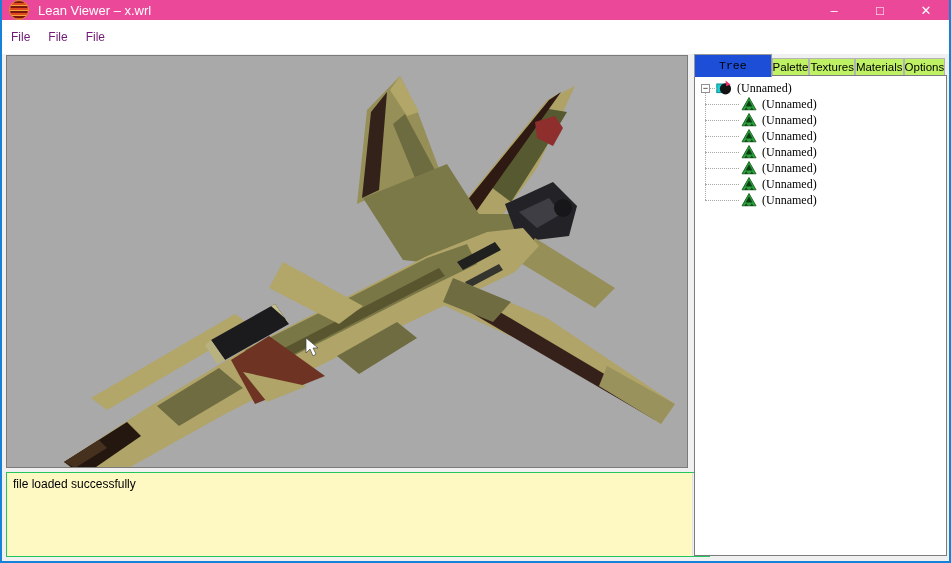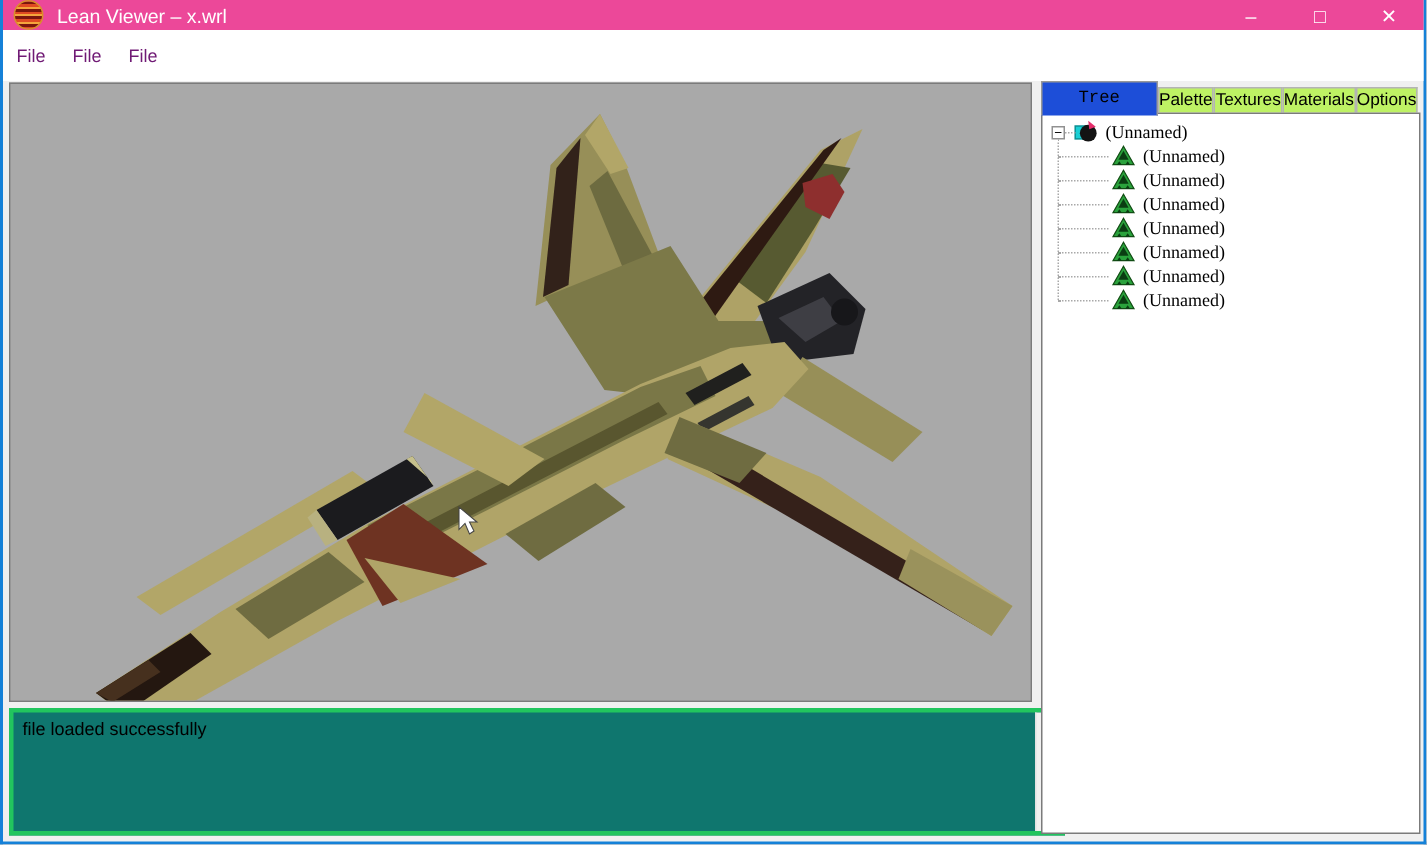--- a/index.html
+++ b/index.html
@@ -23,21 +23,21 @@
   .menubar { height:34px; background:#fff; display:flex; align-items:center; font-size:12px; color:#701a75; }
   .menu-item { padding:3px 9px; cursor:default; }
 
   
   .viewport { position:absolute; left:4px; top:55px; width:682px; height:413px;
               border:1px solid #7b7b7b; background:#a9a9a9; }
   .viewport svg { display:block; width:680px; height:411px; }
 
   
   .logbox { position:absolute; left:4px; top:472px; width:704px; height:85px;
-            border:3px solid #22c55e; background:#0f766e; font-size:12px; color:#000; }
+            border:1px solid #22c55e; background:#fef9c3; font-size:12px; color:#000; }
   .log-text { padding:4px 6px 0 6px; }
   .log-scrollbar { position:absolute; top:0; right:0; bottom:0; width:17px; background:#f0f0f0;
                    border-left:1px solid #e2e2e2; display:flex; flex-direction:column;
                    justify-content:space-between; align-items:center; color:#9b9b9b; }
   .scroll-arrow { font-size:10px; line-height:1; padding:4px 0; }
 
   
   .tabs { position:absolute; left:692px; top:53px; height:23px; display:flex; align-items:flex-end; }
   .tab { font-size:11.5px; padding:2px 0 3px; background:#bef264; border:1px solid #b4b4b4;
          border-bottom:none; white-space:nowrap; color:#000; cursor:default; }

